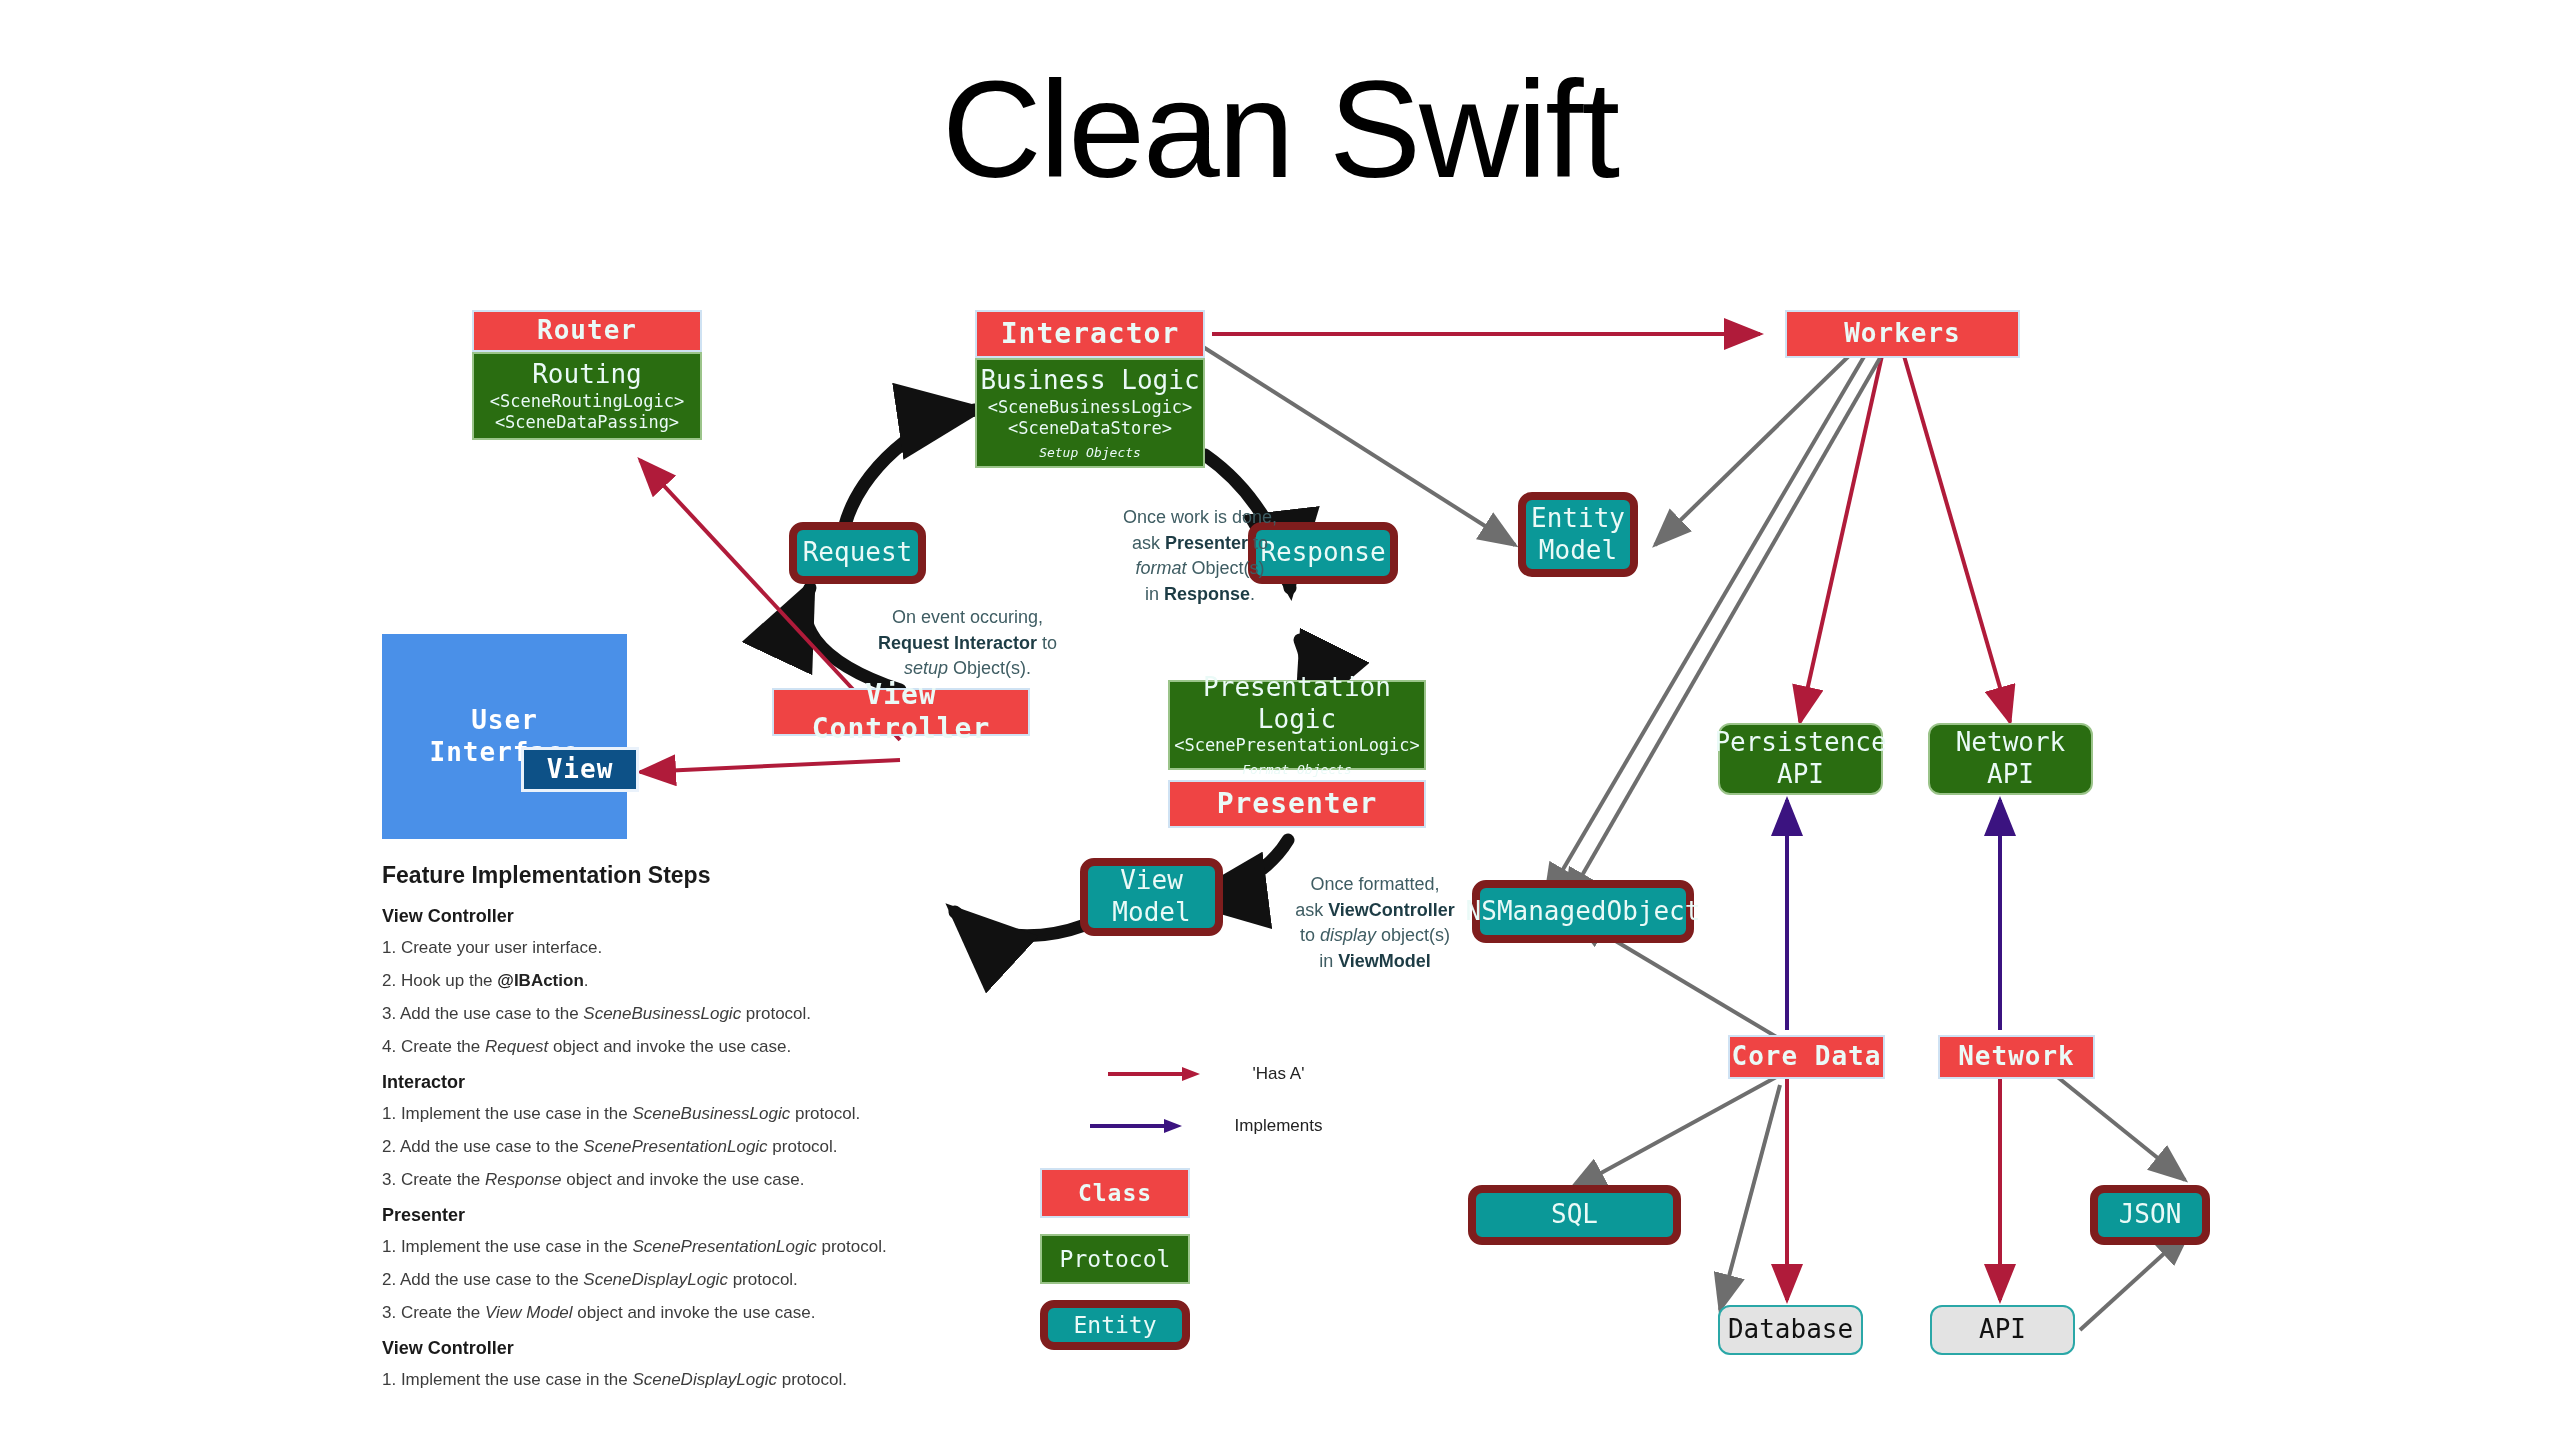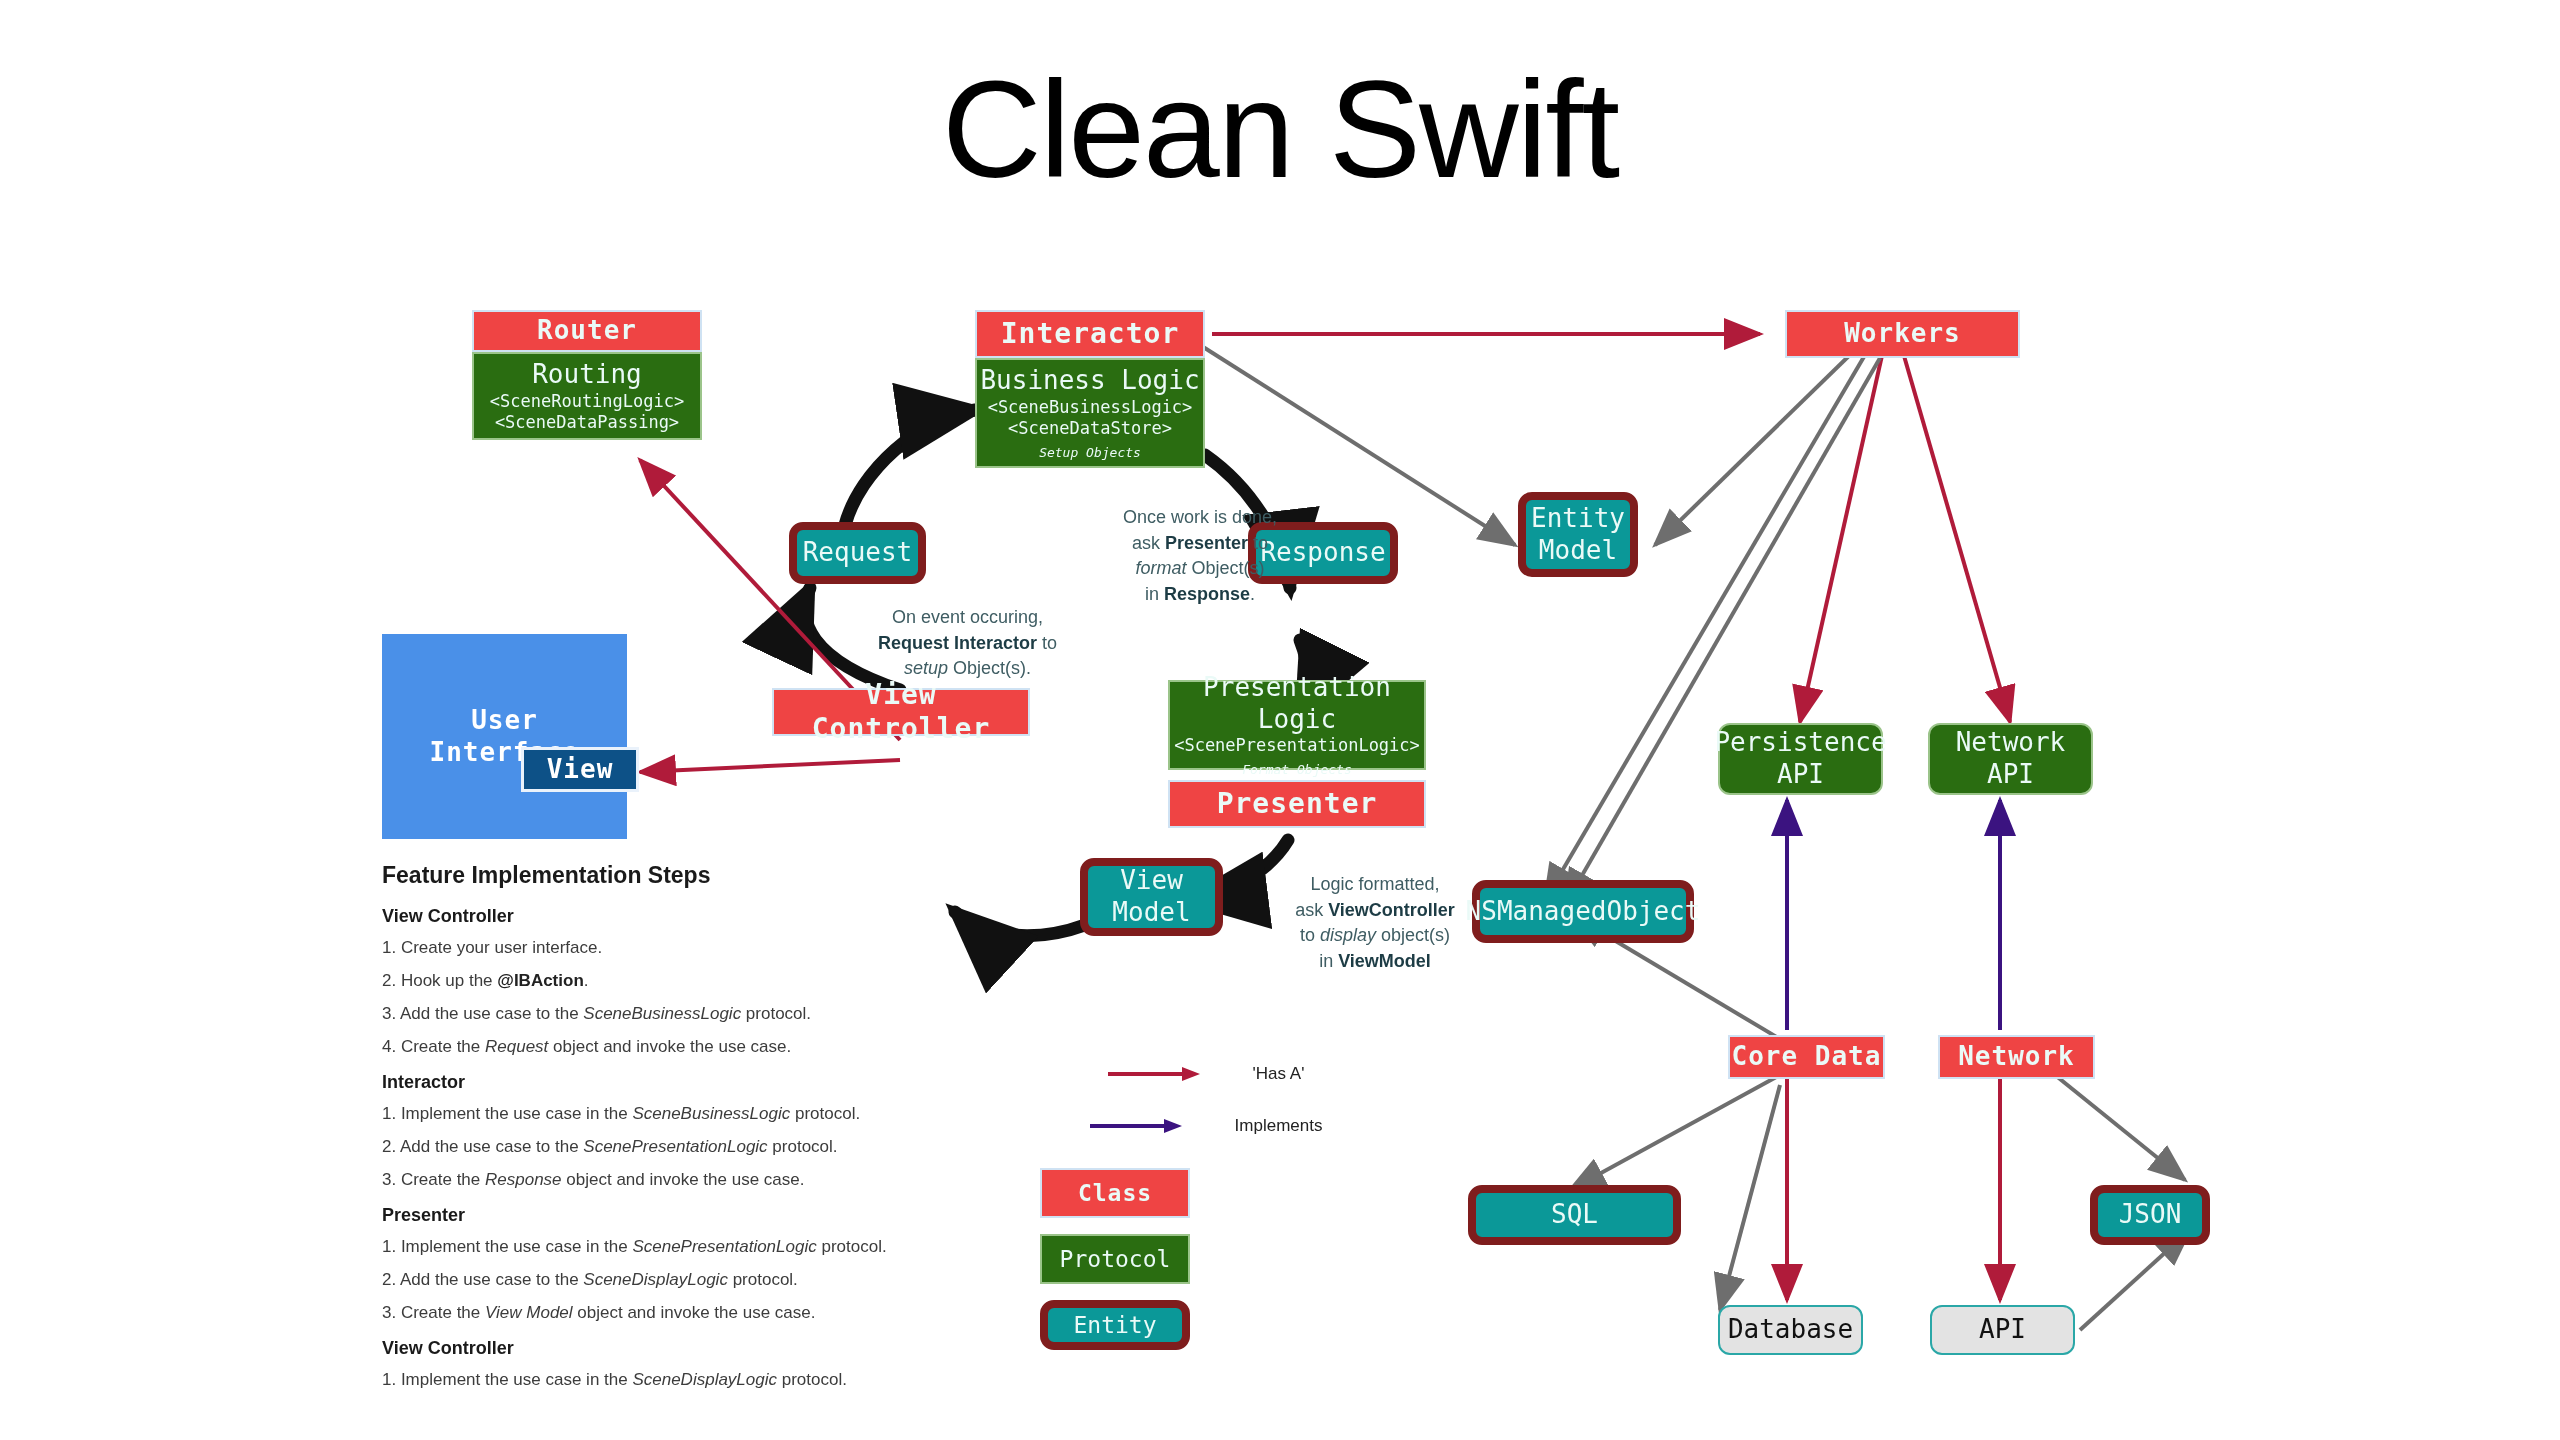--- a/index.html
+++ b/index.html
@@ -266,21 +266,21 @@
     <div><span>in </span><b>Response</b><span>.</span></div>
   </div>
 
   <div class="annot" style="left:830px; top:605px; width:275px;">
     <div><span>On event occuring,</span></div>
     <div><b>Request Interactor</b><span> to</span></div>
     <div><i>setup</i><span> Object(s).</span></div>
   </div>
 
   <div class="annot" style="left:1245px; top:872px; width:260px;">
-    <div><span>Logic formatted,</span></div>
+    <div><span>Once formatted,</span></div>
     <div><span>ask </span><b>ViewController</b></div>
     <div><span>to </span><i>display</i><span> object(s)</span></div>
     <div><span>in </span><b>ViewModel</b></div>
   </div>
 
   <div class="steps">
     <h3>Feature Implementation Steps</h3>
     <div id="steps-body">
         <h4>View Controller</h4>
         <p>1. Create your user interface.</p>

